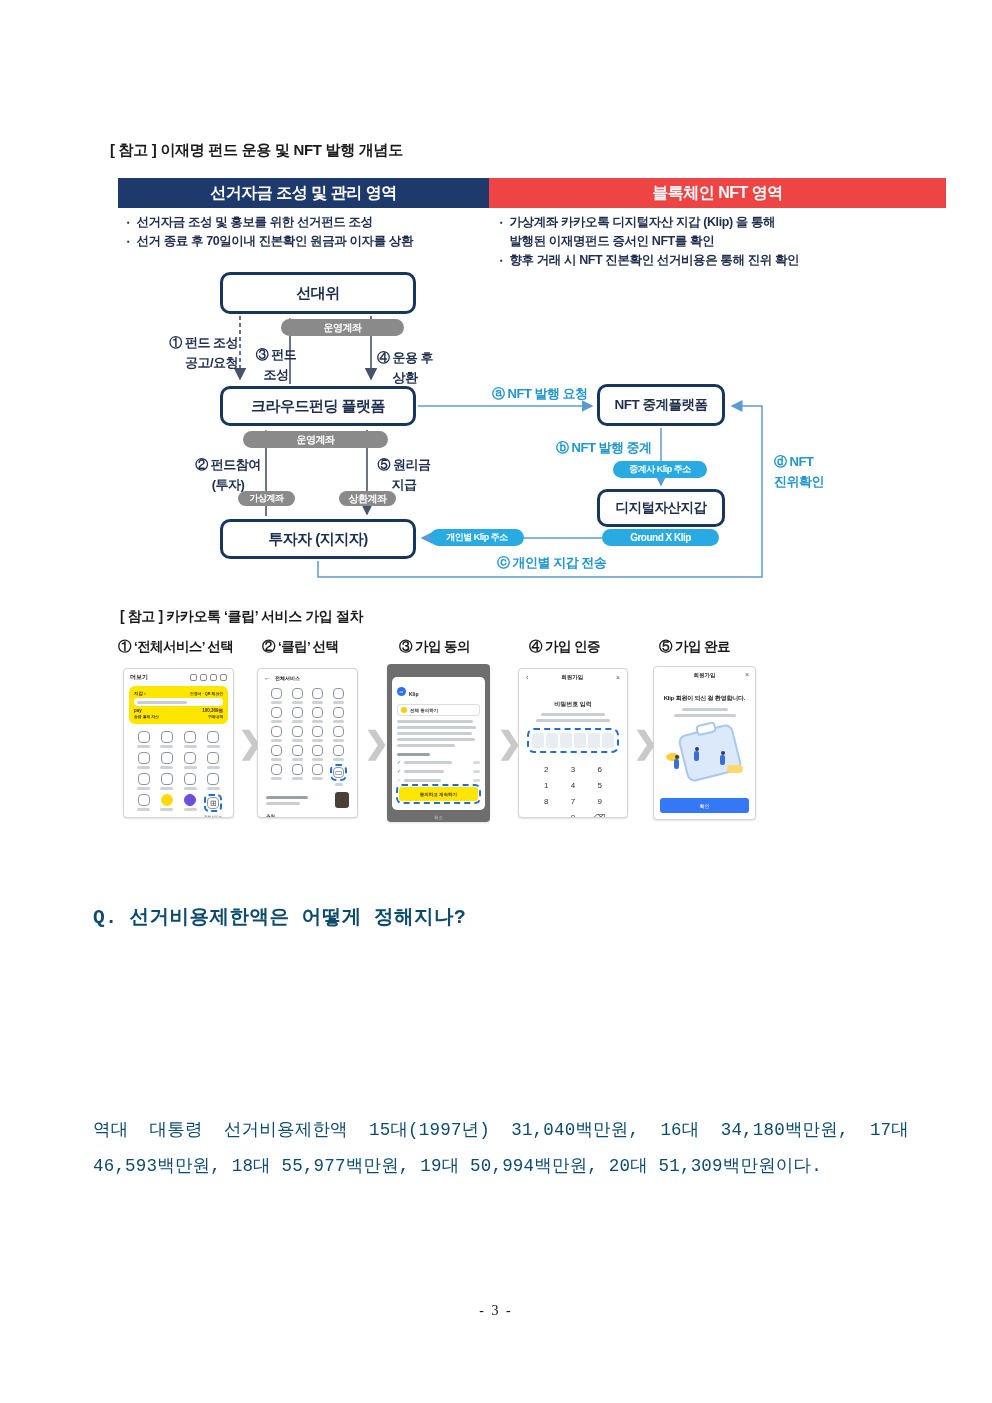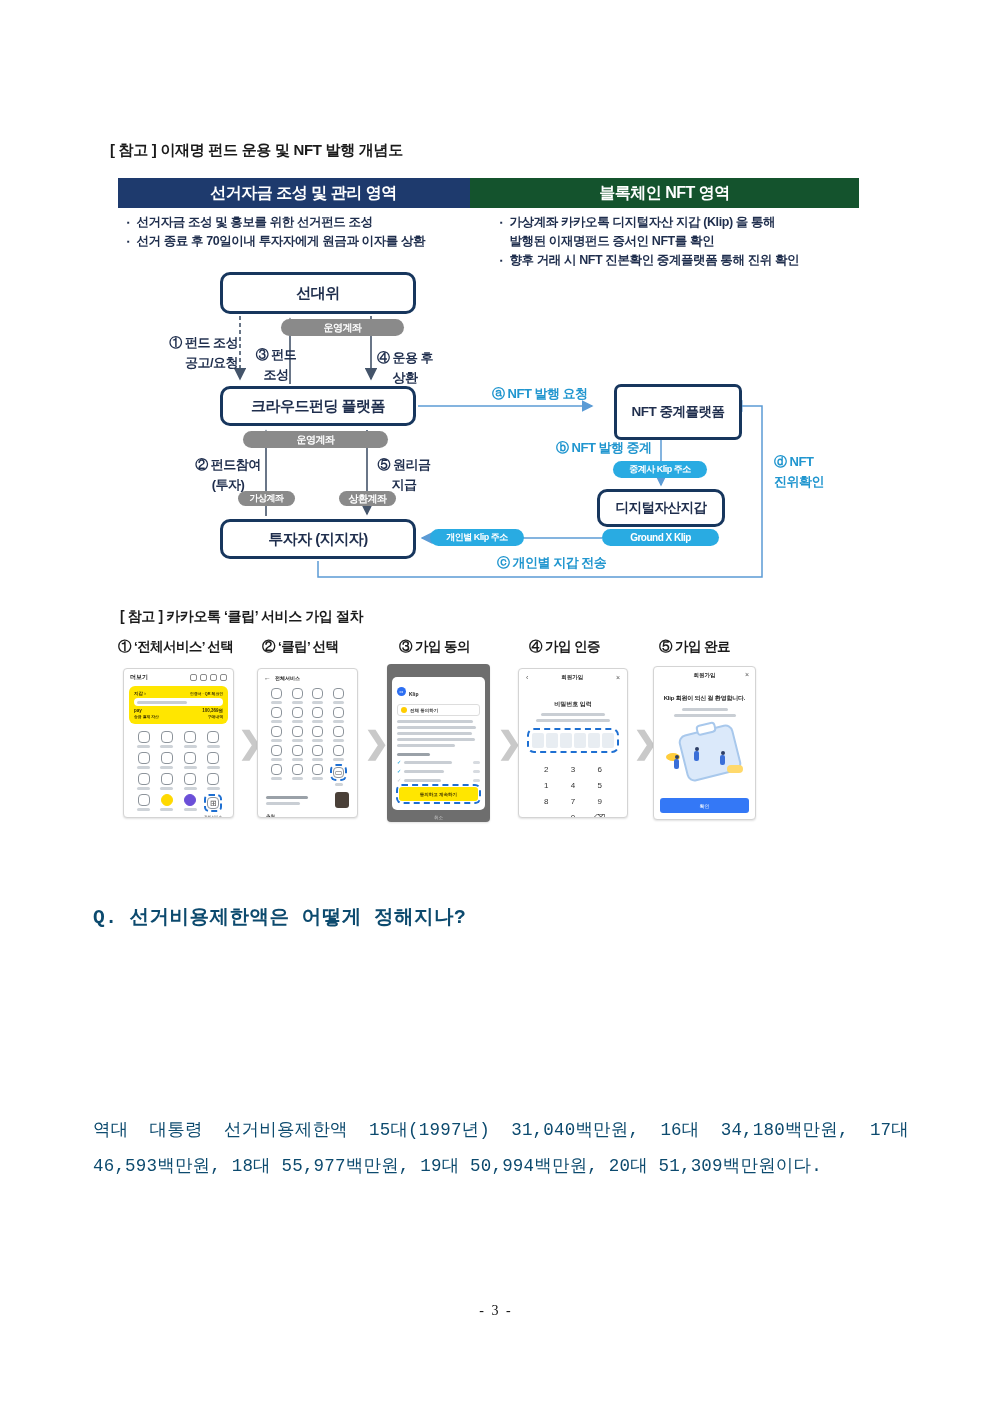--- a/index.html
+++ b/index.html
@@ -3,21 +3,21 @@
 <meta charset="utf-8">
 <style>
   html,body{margin:0;padding:0;background:#fff;}
   .page{position:relative;width:992px;height:1403px;background:#fff;overflow:hidden;
         font-family:"Liberation Sans",sans-serif;}
   
   .doc-title{position:absolute;left:110px;top:141px;font-size:15px;font-weight:bold;color:#1a1a1a;letter-spacing:-0.3px;}
   .hdr{position:absolute;top:178px;height:30px;display:flex;align-items:center;justify-content:center;
        color:#fff;font-weight:bold;font-size:16px;letter-spacing:-0.5px;}
   .hdr-left{left:118px;width:371px;background:#1e3a6d;}
-  .hdr-right{left:470px;width:389px;background:#14532d;}
+  .hdr-right{left:489px;width:457px;background:#ef4444;}
   .blist{position:absolute;color:#1f2e4d;font-weight:bold;font-size:12.5px;line-height:19px;letter-spacing:-0.4px;}
   .bitem{display:flex;}
   .bitem .sq{font-size:8px;margin:0 7px 0 0;line-height:19px;}
   .preline{white-space:pre-line;}
   .node{position:absolute;background:#fff;border:3px solid #17365d;border-radius:10px;
         display:flex;align-items:center;justify-content:center;font-weight:bold;color:#1f2e4d;
         font-size:15px;letter-spacing:-0.5px;box-sizing:border-box;}
   .node.small{font-size:13.5px;}
   .pill{position:absolute;background:#8a8a8a;color:#fff;font-weight:bold;font-size:10px;
         border-radius:9px;display:flex;align-items:center;justify-content:center;letter-spacing:-0.5px;}
@@ -122,32 +122,32 @@
   <div class="hdr hdr-left">선거자금 조성 및 관리 영역</div>
   <div class="hdr hdr-right">블록체인 NFT 영역</div>
 
   <div class="blist" style="left:127px;top:213px;width:360px;">
     <div class="bitem">
         <span class="sq">▪</span>
         <span class="preline">선거자금 조성 및 홍보를 위한 선거펀드 조성</span>
       </div>
     <div class="bitem">
         <span class="sq">▪</span>
-        <span class="preline">선거 종료 후 70일이내 투자자에게 원금과 이자를 상환</span>
+        <span class="preline">선거 종료 후 70일이내 진본확인 원금과 이자를 상환</span>
       </div>
   </div>
   <div class="blist" style="left:500px;top:213px;width:378px;">
     <div class="bitem">
         <span class="sq">▪</span>
         <span class="preline">가상계좌 카카오톡 디지털자산 지갑 (Klip) 을 통해
 발행된 이재명펀드  증서인 NFT를 확인</span>
       </div>
     <div class="bitem">
         <span class="sq">▪</span>
-        <span class="preline">향후 거래 시 NFT 진본확인 중계플랫폼 통해 진위 확인</span>
+        <span class="preline">향후 거래 시 NFT 진본확인 선거비용은 통해 진위 확인</span>
       </div>
   </div>
 
   <svg class="lines" width="992" height="620">
     <defs>
       <marker id="an" markerWidth="8" markerHeight="8" refX="7" refY="4" orient="auto">
           <path d="M0,0 L8,4 L0,8 z" fill="#44546a"></path>
         </marker>
       <marker id="ab" markerWidth="8" markerHeight="8" refX="7" refY="4" orient="auto">
           <path d="M0,0 L8,4 L0,8 z" fill="#5b9bd5"></path>
@@ -160,21 +160,21 @@
     <line x1="367" y1="430" x2="367" y2="514" stroke="#44546a" stroke-width="1.6" marker-end="url(#an)"></line>
     <line x1="418" y1="406" x2="592" y2="406" stroke="#5b9bd5" stroke-width="1.5" marker-end="url(#ab)"></line>
     <line x1="661" y1="428" x2="661" y2="485" stroke="#5b9bd5" stroke-width="1.5" marker-end="url(#ab)"></line>
     <line x1="602" y1="538" x2="422" y2="538" stroke="#5b9bd5" stroke-width="1.5" marker-end="url(#ab)"></line>
     <polyline points="318,561 318,577 762,577 762,406 732,406" fill="none" stroke="#5b9bd5" stroke-width="1.5" marker-end="url(#ab)"></polyline>
   </svg>
 
   <div class="node" style="left:220px;top:272px;width:196px;height:42px;">선대위</div>
   <div class="node" style="left:220px;top:519px;width:196px;height:40px;">투자자 (지지자)</div>
   <div class="node" style="left:220px;top:386px;width:196px;height:40px;">크라우드펀딩 플랫폼</div>
-  <div class="node small" style="left:614px;top:384px;width:128px;height:56px;border-radius:7px;">NFT 중계플랫폼</div>
+  <div class="node small" style="left:597px;top:384px;width:128px;height:42px;">NFT 중계플랫폼</div>
   <div class="node small" style="left:597px;top:489px;width:128px;height:38px;">디지털자산지갑</div>
 
   <div class="pill" style="left:281px;top:319px;width:123px;height:17px;">운영계좌</div>
   <div class="pill" style="left:243px;top:431px;width:145px;height:17px;">운영계좌</div>
   <div class="pill" style="left:238px;top:491px;width:57px;height:15px;font-size:9px;">가상계좌</div>
   <div class="pill" style="left:339px;top:491px;width:57px;height:15px;font-size:10px;">상환계좌</div>
   <div class="pill blue" style="left:613px;top:461px;width:94px;height:17px;">중계사 Klip 주소</div>
   <div class="pill blue" style="left:602px;top:529px;width:117px;height:17px;font-size:10px;">Ground X Klip</div>
   <div class="pill blue" style="left:430px;top:529px;width:94px;height:17px;">개인별 Klip 주소</div>
 

